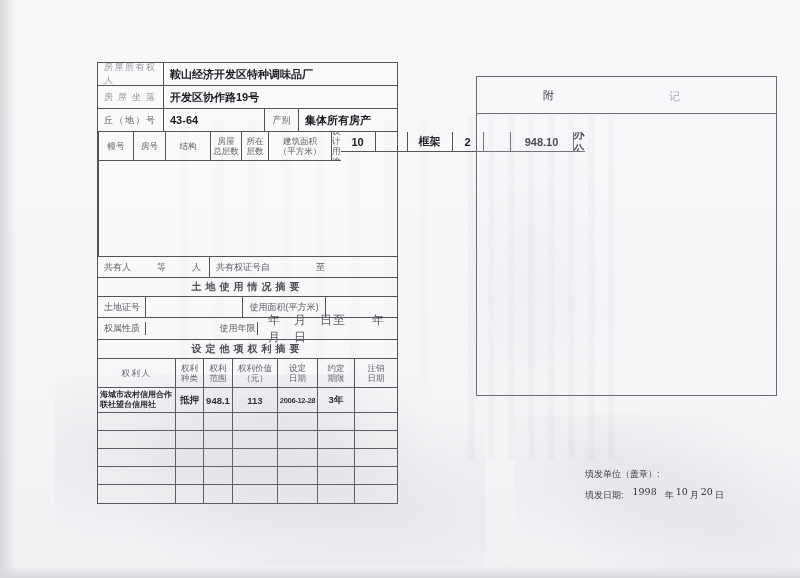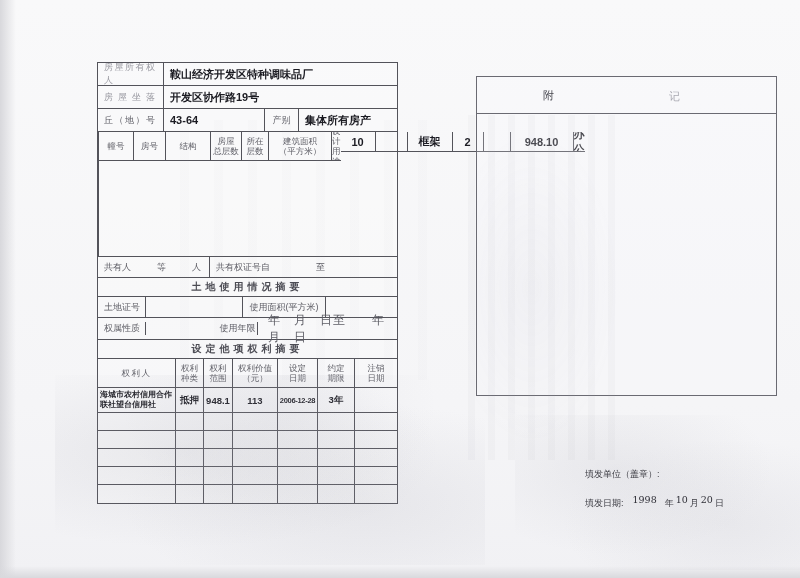--- a/index.html
+++ b/index.html
@@ -81,21 +81,21 @@
       transparent 180px 219px,var(--ln) 219px 220px,transparent 220px 256px,var(--ln) 256px 257px,transparent 257px);}
 
   
   .annex{position:absolute;left:476px;top:76px;width:301px;height:320px;border:1px solid var(--lnl);background:rgba(252,252,253,.2);}
   .annex-hd{position:relative;height:37px;border-bottom:1px solid var(--lnl);}
   .annex-c1{position:absolute;left:66px;top:11px;font-size:11px;color:#45454d;}
   .annex-c2{position:absolute;left:192px;top:12px;font-size:11px;color:#a9a9b2;}
 
   
   .footer{position:absolute;left:585px;top:468px;width:200px;font-size:9px;color:#3b3b42;z-index:6;}
-  .dateline{margin-top:16px;display:flex;align-items:flex-end;}
+  .dateline{margin-top:8px;display:flex;align-items:flex-end;}
   .hand{font-family:"DejaVu Serif","Liberation Serif",serif;font-size:9.5px;color:#2e2e36;position:relative;top:-5px;}
   .mY{margin-left:9px;} .mU{margin-left:8px;} .m1{margin-left:2px;}
 </style>
 </head>
 <body>
 
 <div class="stage">
 
   <div class="form">
 

